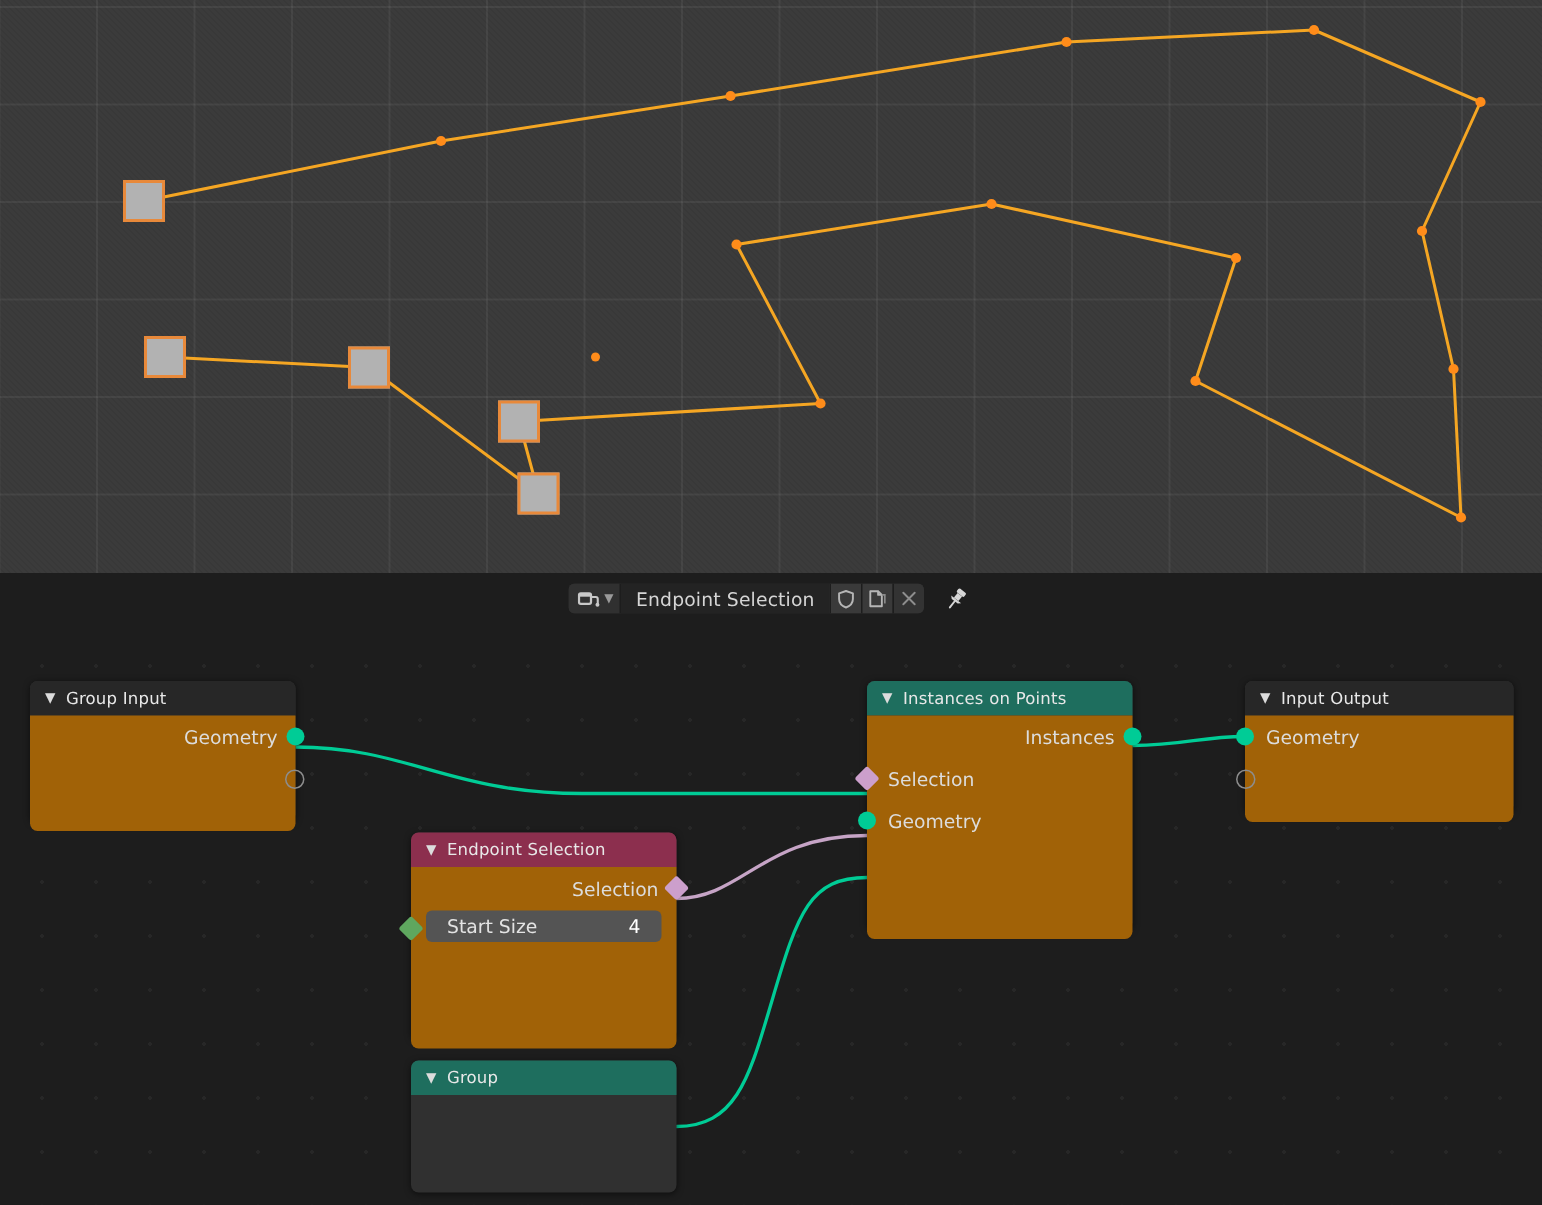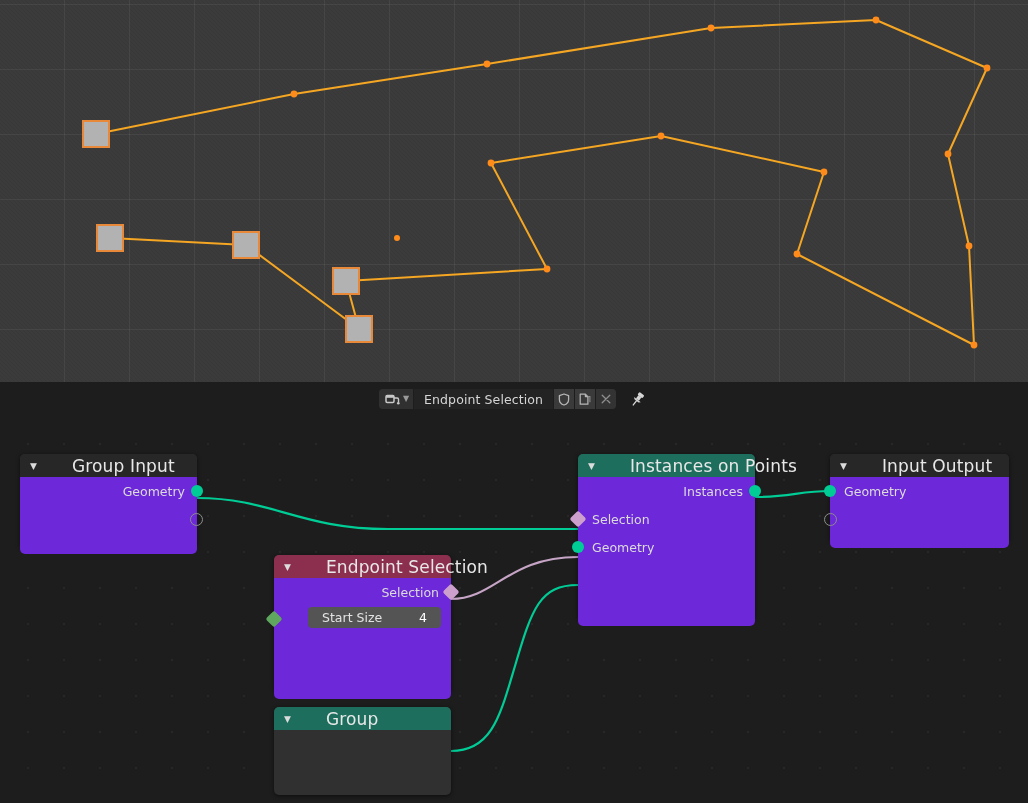--- a/index.html
+++ b/index.html
@@ -114,25 +114,25 @@
     display: flex; align-items: center;
     padding-left: 10px;
     gap: 7px;
     box-sizing: border-box;
   }
   .node-head .chev {
     color: #dcdcdc; font-size: 9px; line-height: 1;
     transform: translateY(1px);
   }
   .node-title {
-    color: #e8e8e8; font-size: 17px;
-    letter-spacing: .15px; white-space: nowrap; margin-left: 28px;
+    color: #e8e8e8; font-size: 11px;
+    letter-spacing: .15px; white-space: nowrap;
   }
   .node-body {
-    background: #6d28d9;
+    background: #a16207;
     border-radius: 0 0 5px 5px;
     position: relative;
     padding-bottom: 6px;
   }
 
   .sock-row {
     position: relative;
     height: 28px;
     display: flex; align-items: center;
   }
@@ -159,21 +159,20 @@
     height: 25px; margin: 1px 10px 2px 10px;
   }
   .value-field {
     height: 21px;
     background: #545454;
     border-radius: 4px;
     display: flex; align-items: center;
     justify-content: space-between;
     padding: 0 14px 0 14px;
     box-sizing: border-box;
-    margin-left: 24px;
   }
   .value-field .vf-label { color: #e3e3e3; font-size: 12.5px; }
   .value-field .vf-val   { color: #ffffff; font-size: 12.5px; }
 </style>
 </head>
 <body>
 
 <div id="app">
 
   <div id="viewport">

